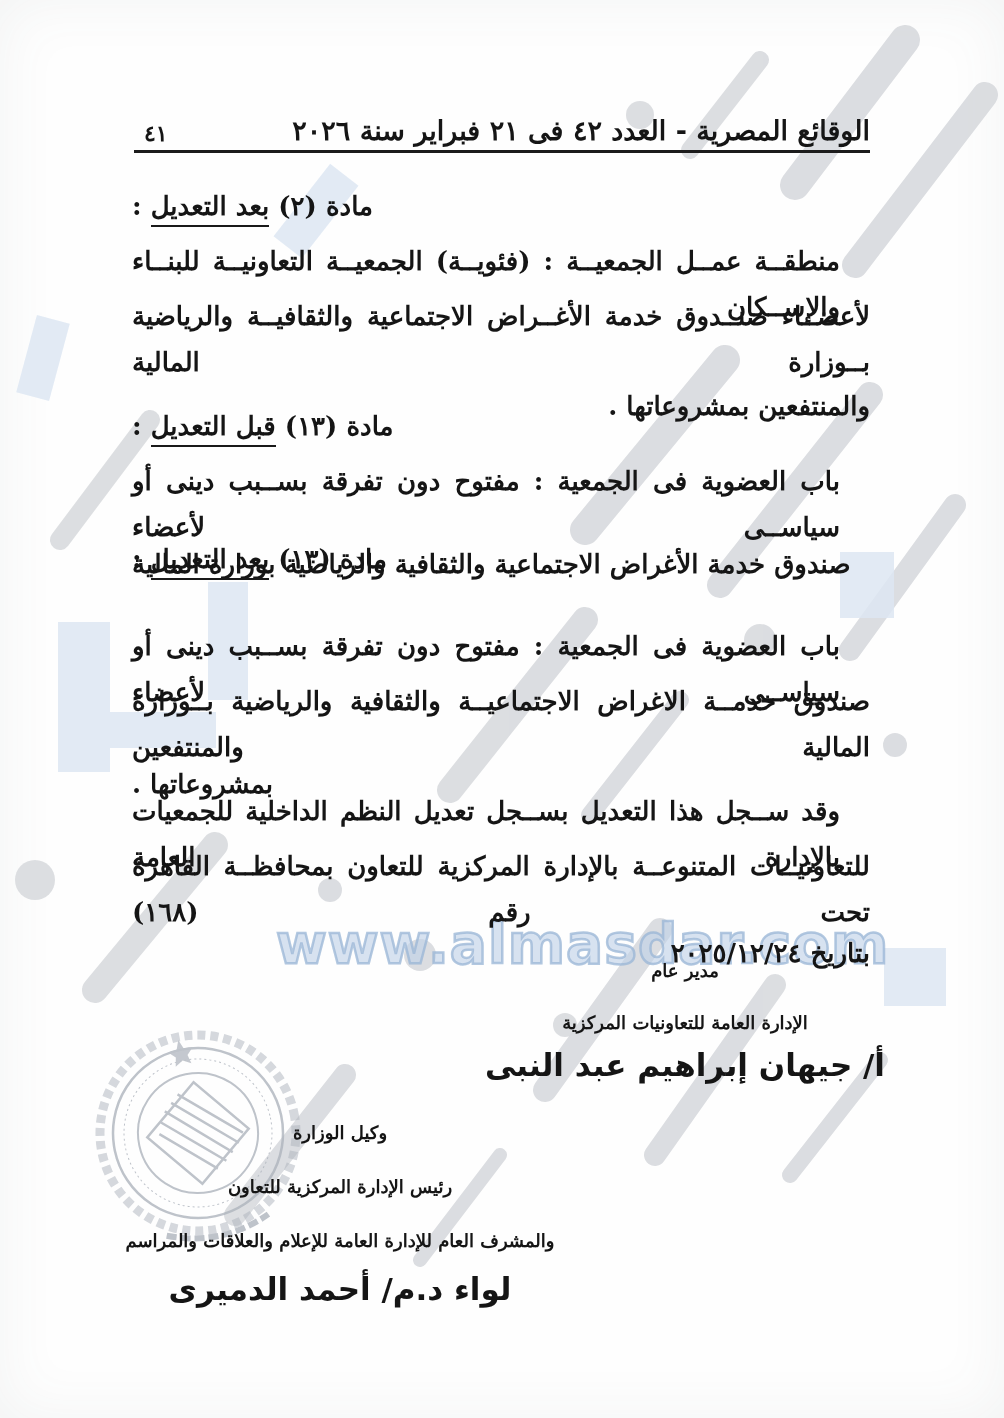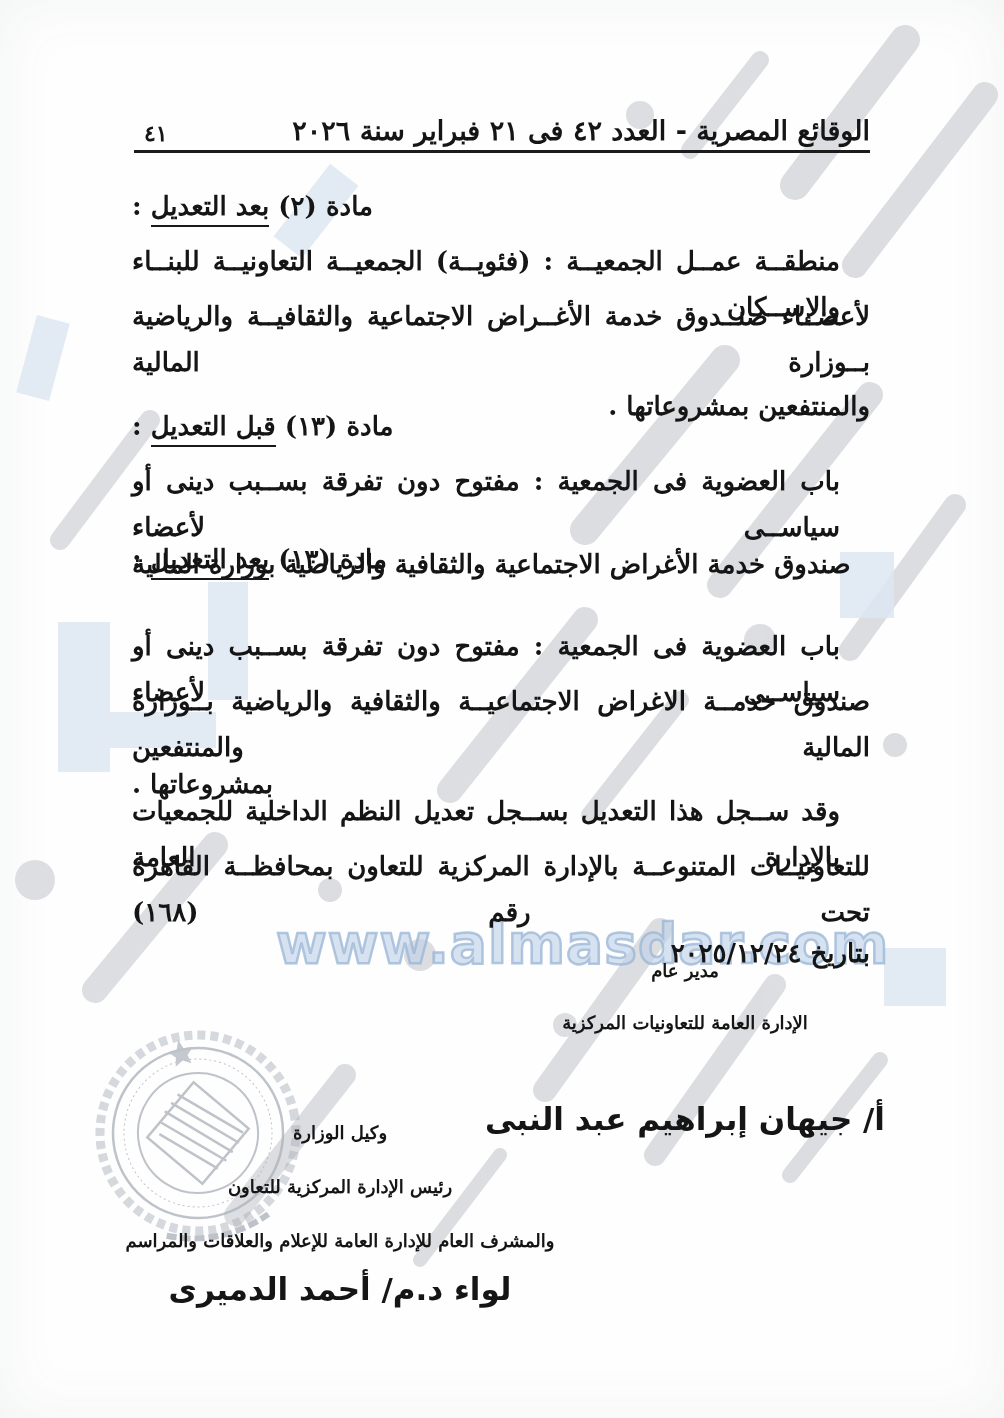--- a/index.html
+++ b/index.html
@@ -124,20 +124,20 @@
     <div class="tl j" style="top:678px">صندوق خدمــة الاغراض الاجتماعيــة والثقافية والرياضية بــوزارة المالية والمنتفعين</div>
     <div class="tl l" style="top:733px">بمشروعاتها .</div>
 
     <div class="tl j ind" style="top:788px">وقد ســجل هذا التعديل بســجل تعديل النظم الداخلية للجمعيات بالإدارة العامة</div>
     <div class="tl j" style="top:843px">للتعاونيــات المتنوعــة بالإدارة المركزية للتعاون بمحافظــة القاهرة تحت رقم (١٦٨)</div>
     <div class="tl r" style="top:895px">بتاريخ ٢٠٢٥/١٢/٢٤</div>
   </div>
 
   <div class="sig sig-right" style="top:948px">مدير عام</div>
   <div class="sig sig-right" style="top:1000px">الإدارة العامة للتعاونيات المركزية</div>
-  <div class="sig sig-right name" style="top:1096px">أ/ جيهان إبراهيم عبد النبى</div>
+  <div class="sig sig-right name" style="top:1042px">أ/ جيهان إبراهيم عبد النبى</div>
 
   <div class="sig sig-left" style="top:1164px">رئيس الإدارة المركزية للتعاون</div>
   <div class="sig sig-left" style="top:1110px">وكيل الوزارة</div>
   <div class="sig sig-left" style="top:1218px">والمشرف العام للإدارة العامة للإعلام والعلاقات والمراسم</div>
   <div class="sig sig-left name" style="top:1266px">لواء د.م/ أحمد الدميرى</div>
 
 </div>
 
 </body></html>

